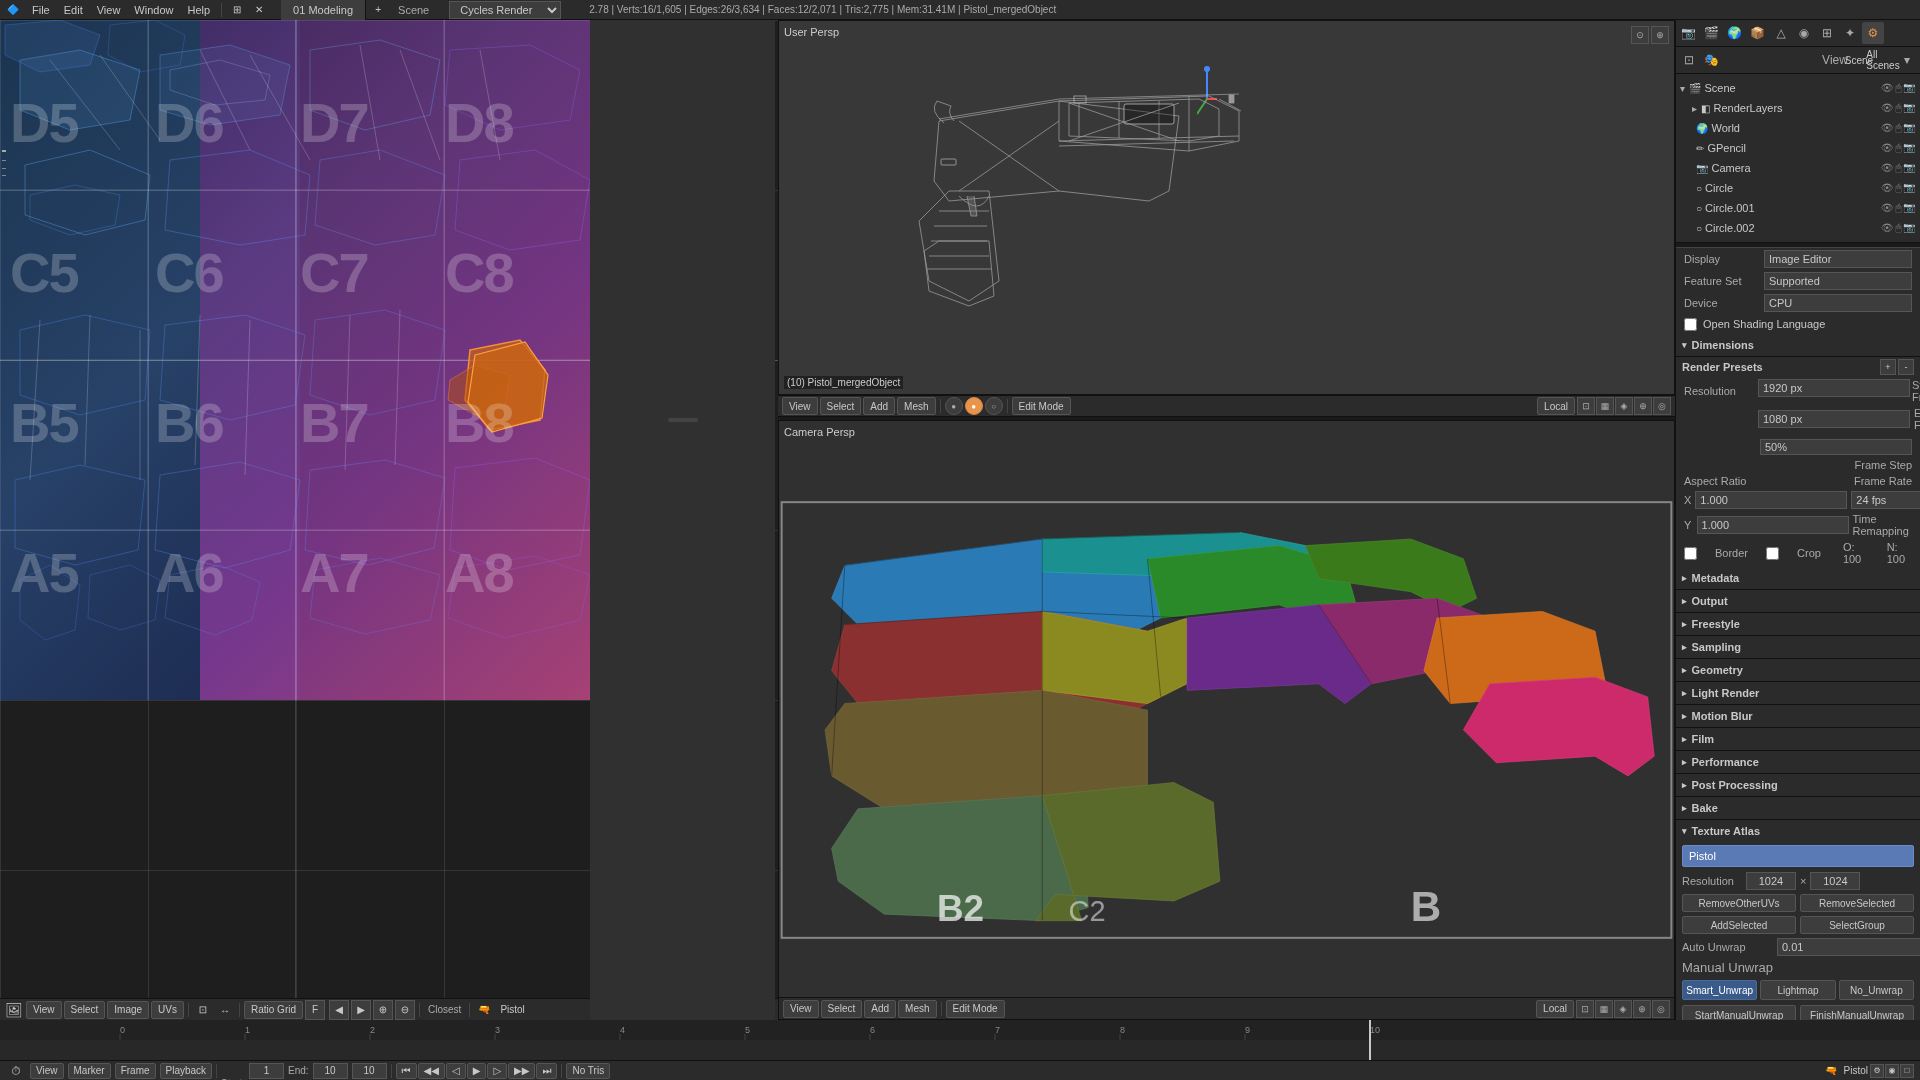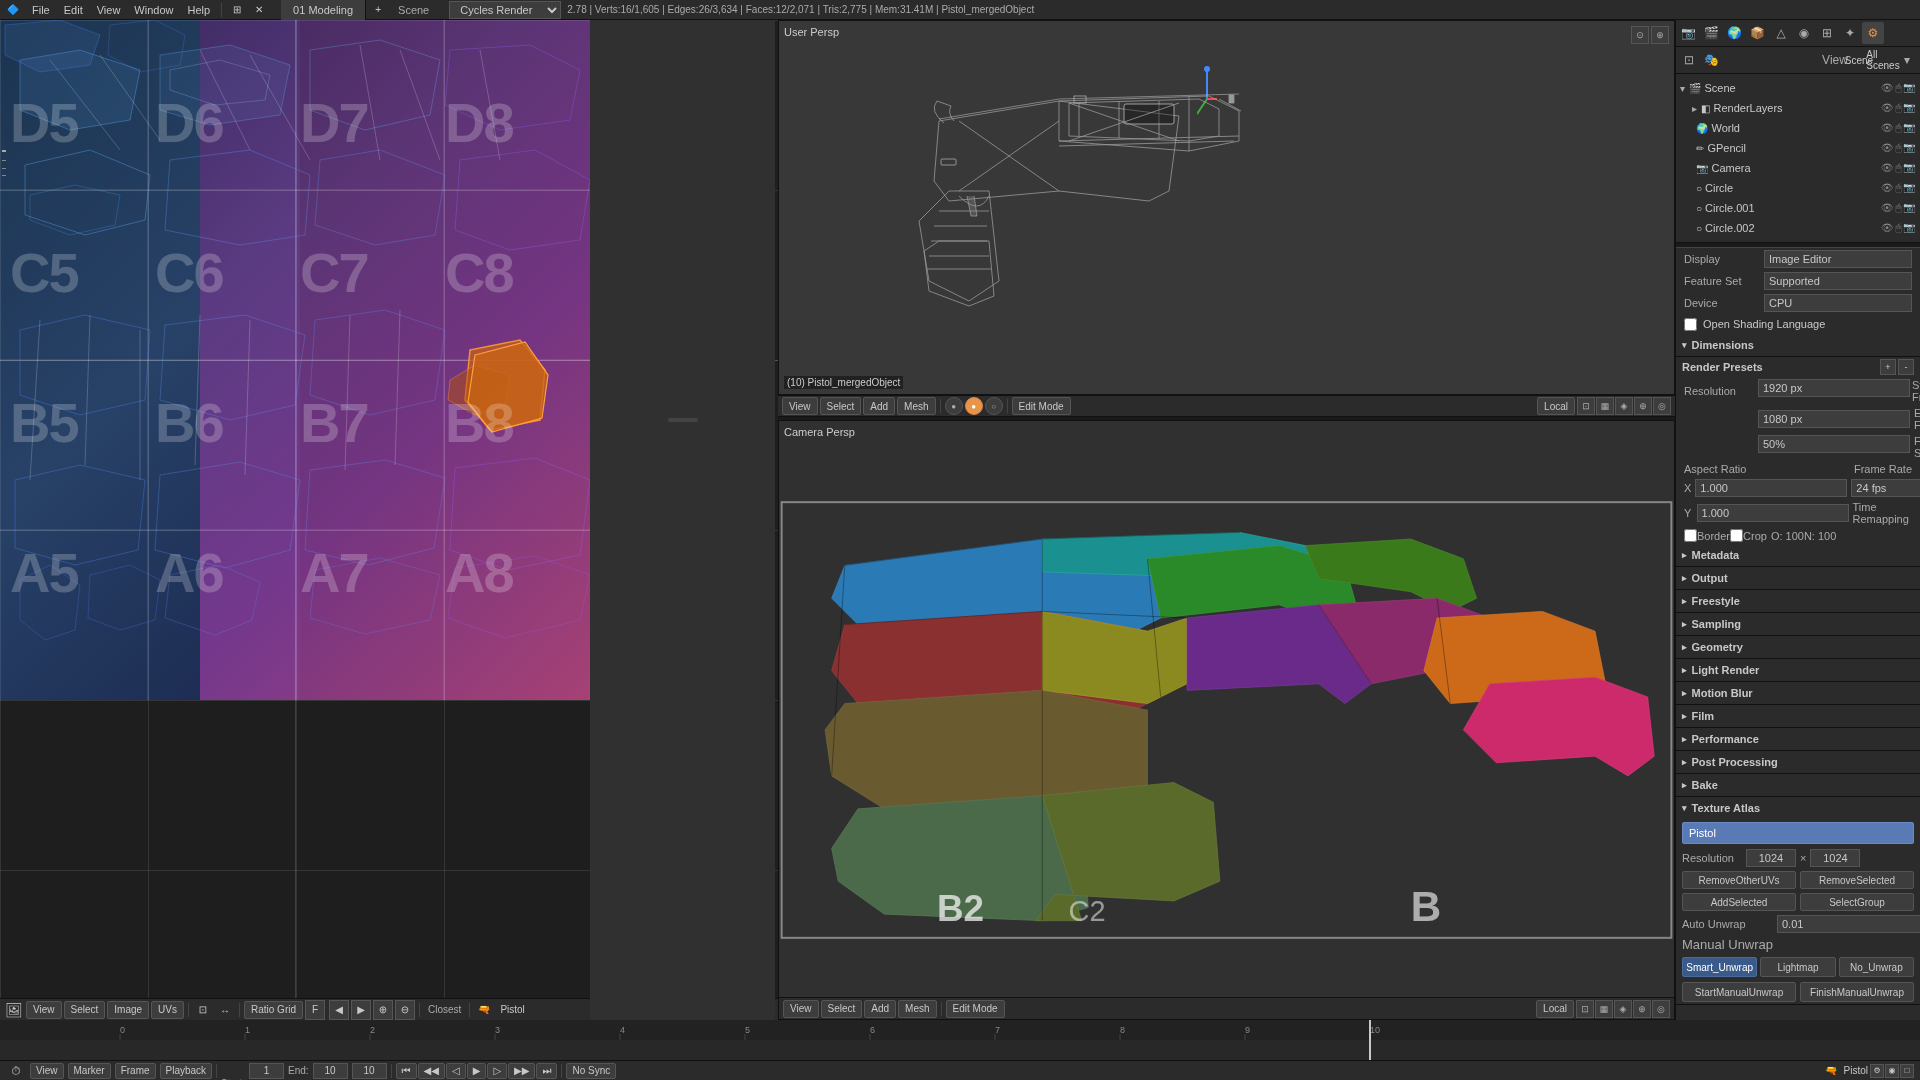--- a/index.html
+++ b/index.html
@@ -494,21 +494,21 @@
   <div class="menu-icon-btn">✕</div>
   <div class="workspace-tabs">
     <div class="workspace-tab active">01 Modeling</div>
   </div>
   <div class="menu-icon-btn">+</div>
   <span style="padding: 0 8px; color: #aaa; font-size: 11px;">Scene</span>
   <select class="engine-selector">
     <option>Cycles Render</option>
     <option>Blender Render</option>
   </select>
-  <div class="top-right-info" style="font-size:10px; color:#aaa; margin-left: 4px;">2.78 | Verts:16/1,605 | Edges:26/3,634 | Faces:12/2,071 | Tris:2,775 | Mem:31.41M | Pistol_mergedObject</div>
+  <div class="top-right-info" style="font-size:10px; color:#aaa; margin-left: 26px;">2.78 | Verts:16/1,605 | Edges:26/3,634 | Faces:12/2,071 | Tris:2,775 | Mem:31.41M | Pistol_mergedObject</div>
 </div>
 
 <div class="main-area">
 
   <div class="uv-editor">
 
     <div class="uv-region-blue"></div>
     <div class="uv-region-purple"></div>
 
     <div class="uv-grid-major"></div>
@@ -974,21 +974,21 @@
       </div>
     </div>
 
     <div style="display:flex;align-items:center;padding:2px 8px;gap:4px;font-size:11px;">
       <span style="color:#aaa;min-width:70px;"> </span>
       <input class="prop-xy-val" value="1080 px" style="flex: 1 1 0%;">
       <span style="color:#aaa;font-size:11px;">End Frame</span>
 
     </div>
 
-    <div style="display:flex;align-items:flex-start;padding:2px 8px;gap:4px;font-size:11px;">
+    <div style="display:flex;align-items:flex-end;padding:2px 8px;gap:4px;font-size:11px;flex-direction:column;">
       <span style="color:#aaa;min-width:70px;"> </span>
       <input class="prop-xy-val" value="50%" style="flex: 1 1 0%;">
       <span style="color:#aaa;font-size:11px;">Frame Step</span>
 
     </div>
 
     <div style="display:flex;align-items:center;padding:2px 8px;gap:4px;font-size:11px;">
       <span style="color:#aaa;min-width:70px;">Aspect Ratio</span>
       <span style="color:#aaa;font-size:11px;margin-left:auto;">Frame Rate</span>
     </div>
@@ -998,21 +998,21 @@
       <input class="prop-xy-val" value="1.000" style="flex: 1 1 0%;">
       <input class="prop-xy-val" value="24 fps" style="flex: 1 1 0%;">
     </div>
 
     <div style="display:flex;align-items:center;padding:2px 8px;gap:4px;font-size:11px;">
       <span style="color:#aaa;width:12px;">Y</span>
       <input class="prop-xy-val" value="1.000" style="flex: 1 1 0%;">
       <span style="color:#aaa;font-size:11px;">Time Remapping</span>
     </div>
 
-    <div style="display:flex;align-items:center;padding:2px 8px;gap:0;font-size:11px;">
+    <div style="display:flex;align-items:center;padding:2px 8px;gap:18px;font-size:11px;">
       <input type="checkbox" style="">
       <span style="color:#aaa;">Border</span>
       <input type="checkbox" style="">
       <span style="color:#aaa;">Crop</span>
       <span style="color:#aaa;margin-left:4px;">O: 100</span>
       <span style="color:#aaa;">N: 100</span>
     </div>
 
     <div class="prop-section">
       <div class="prop-section-header">
@@ -1204,21 +1204,21 @@
       <div style="display:flex;gap:1px;">
         <div class="ctrl-btn">⏮</div>
         <div class="ctrl-btn">◀◀</div>
         <div class="ctrl-btn">◁</div>
         <div class="ctrl-btn">▶</div>
         <div class="ctrl-btn">▷</div>
         <div class="ctrl-btn">▶▶</div>
         <div class="ctrl-btn">⏭</div>
       </div>
       <div class="ctrl-sep"></div>
-      <div class="ctrl-btn">No Sync</div>
+      <div class="ctrl-btn">No Tris</div>
       <div style="margin-left:auto;display:flex;gap:2px;align-items:center;">
         <div class="menu-icon-btn">🔫</div>
         <span style="font-size:10px;color:#c8c8c8;">Pistol</span>
         <div style="display:flex;gap:1px;">
           <div style="width:14px;height:14px;background:#3d3d3d;border:1px solid #555;cursor:pointer;font-size:8px;display:flex;align-items:center;justify-content:center;">⚙</div>
           <div style="width:14px;height:14px;background:#3d3d3d;border:1px solid #555;cursor:pointer;font-size:8px;display:flex;align-items:center;justify-content:center;">◉</div>
           <div style="width:14px;height:14px;background:#3d3d3d;border:1px solid #555;cursor:pointer;font-size:8px;display:flex;align-items:center;justify-content:center;">□</div>
         </div>
       </div>
     </div>

